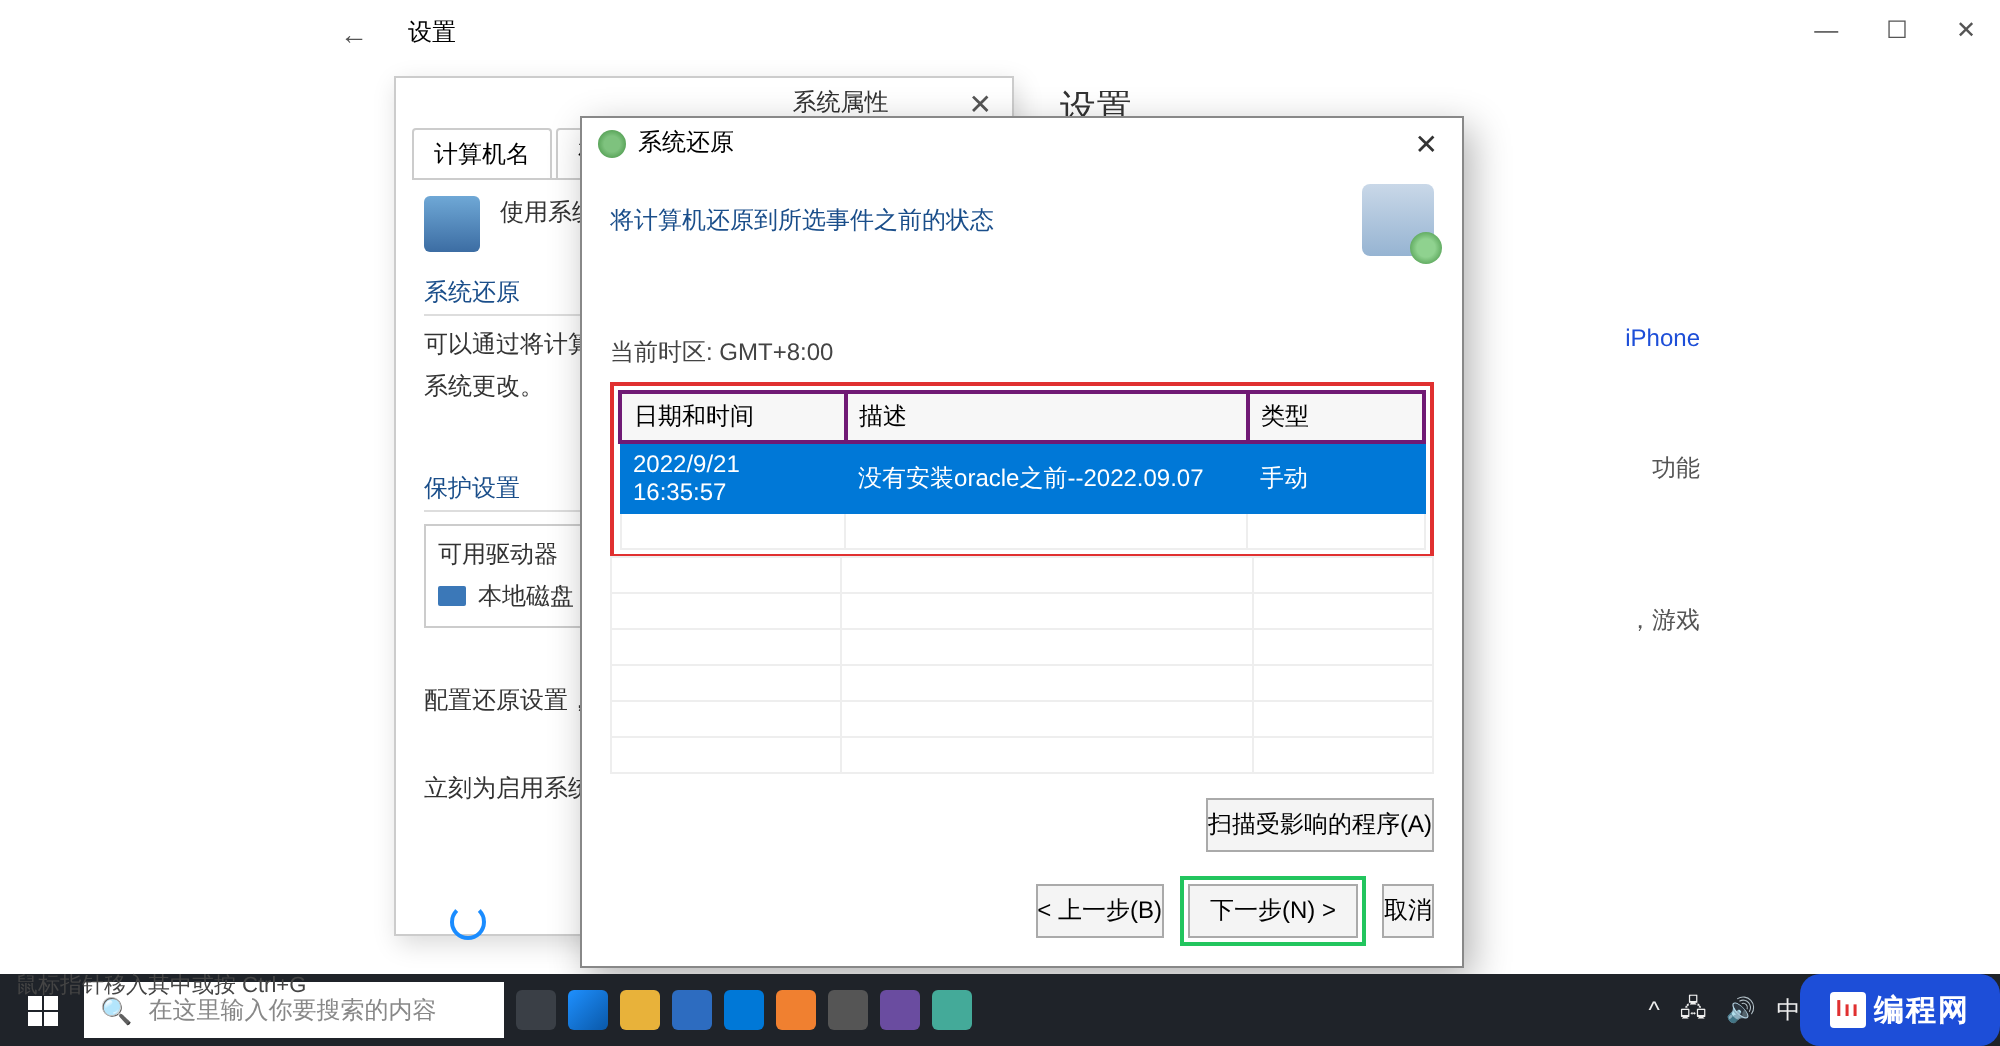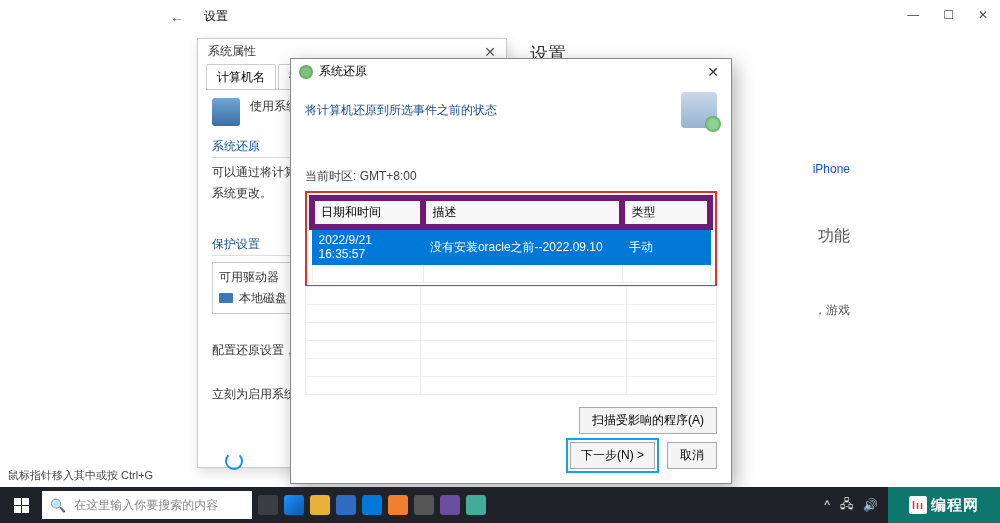--- a/index.html
+++ b/index.html
@@ -2,21 +2,21 @@
 <html><head>
 <meta charset="utf-8">
 <style>
 * { margin: 0; padding: 0; box-sizing: border-box; font-family: "Microsoft YaHei", "Segoe UI", sans-serif; }
 body { width: 1000px; height: 523px; background: #fff; position: relative; overflow: hidden; font-size: 12px; }
 .settings-header { position: absolute; top: 8px; left: 170px; font-size: 12px; display: flex; align-items: center; gap: 20px; }
 .settings-header .back-arrow { font-size: 14px; color: #555; }
 .window-controls { position: absolute; top: 8px; right: 12px; display: flex; gap: 24px; color: #555; font-size: 12px; }
 .settings-title { position: absolute; top: 42px; left: 530px; font-size: 18px; color: #333; }
 .sys-prop-dialog { position: absolute; top: 38px; left: 197px; width: 310px; height: 430px; border: 1px solid #ccc; background: #fff; box-shadow: 2px 4px 12px rgba(0,0,0,0.15); }
-.sys-prop-title { padding: 4px 10px; font-size: 12px; color: #333; display: flex; justify-content: space-between; align-items: center; }
+.sys-prop-title { padding: 4px 10px; font-size: 12px; color: #333; display: flex; justify-content: flex-end; align-items: center; gap: 40px; }
 .sys-prop-title .close-x { font-size: 14px; color: #555; }
 .tabs { display: flex; border-bottom: 1px solid #ccc; margin: 0 8px; }
 .tab { padding: 4px 10px 3px; border: 1px solid #ccc; border-bottom: none; background: #fff; margin-right: 2px; font-size: 12px; border-radius: 2px 2px 0 0; }
 .sys-prop-body { padding: 8px 14px; font-size: 12px; color: #333; }
 .sys-prop-row { display: flex; align-items: flex-start; gap: 10px; margin-bottom: 12px; }
 .sys-icon { width: 28px; height: 28px; background: linear-gradient(#6fa8d6,#3c6da3); border-radius: 3px; }
 .section-title { color: #1a4e8a; margin-top: 8px; }
 .section-hr { border: none; border-top: 1px solid #ddd; margin: 2px 0 6px; }
 .sys-prop-body p { margin-bottom: 4px; line-height: 1.4; }
 .group-box { border: 1px solid #ccc; padding: 6px; margin-top: 6px; }
@@ -29,44 +29,44 @@
 .sys-restore-titlebar .restore-ico { width: 14px; height: 14px; background: radial-gradient(circle, #7ec27e 40%, #3a8a3a 100%); border-radius: 50%; }
 .sys-restore-titlebar .dialog-close { font-size: 14px; color: #333; padding: 0 4px; }
 .sys-restore-body { padding: 8px 14px 0; }
 .restore-header-row { display: flex; justify-content: space-between; align-items: center; margin-bottom: 8px; }
 .restore-header-row .big-icon { width: 36px; height: 36px; background: linear-gradient(#c9d8e8,#96b4d2); border-radius: 4px; position: relative; }
 .restore-header-row .big-icon::after { content:""; position:absolute; right:-4px; bottom:-4px; width:16px; height:16px; background:radial-gradient(circle,#8fd28f 40%,#3a8a3a 100%); border-radius:50%; }
 .heading-text { font-size: 12px; color: #1a4e8a; font-weight: normal; }
 .tz-label { color: #444; margin: 40px 0 6px; }
 .table-wrap { border: 2px solid #e03030; padding: 2px; }
 .restore-table { width: 100%; border-collapse: collapse; table-layout: fixed; }
-.restore-table th { background: #f7f7f7; border: 6px solid #701a75; padding: 3px 6px; text-align: left; font-weight: normal; font-size: 12px; }
+.restore-table th { background: #f7f7f7; border: 2px solid #701a75; padding: 3px 6px; text-align: left; font-weight: normal; font-size: 12px; }
 .restore-table td { border: 1px solid #eee; padding: 3px 6px; font-size: 12px; height: 18px; }
 .restore-table tr.selected td { background: #0078d7; color: #fff; border-color: #0078d7; }
 .scan-btn-row { display: flex; justify-content: flex-end; margin: 12px 0 0; }
-.btn { border: 1px solid #aaa; background: #f4f4f4; padding: 4px 12px; font-size: 12px; cursor: pointer; }
+.btn { border: 1px solid #aaa; background: #f4f4f4; padding: 4px 0; font-size: 12px; cursor: pointer; }
 .sys-restore-footer { position: absolute; bottom: 10px; right: 14px; display: flex; gap: 8px; align-items: center; }
-.next-wrap { border: 2px solid #0ea5e9; padding: 2px; }
+.next-wrap { border: 2px solid #22c55e; padding: 2px; }
 .next-btn { padding: 4px 10px; }
 .right-stuff { position: absolute; top: 162px; right: 150px; font-size: 12px; color: #1d4ed8; }
-.right-stuff2 { position: absolute; top: 226px; right: 150px; font-size: 16px; color: #555; }
+.right-stuff2 { position: absolute; top: 226px; right: 150px; font-size: 12px; color: #555; }
 .right-stuff3 { position: absolute; top: 302px; right: 150px; font-size: 12px; color: #555; }
 .refresh-ico { position: absolute; top: 452px; left: 225px; width: 18px; height: 18px; border: 2px solid #1a8cff; border-top-color: transparent; border-radius: 50%; }
 .taskbar { position: absolute; bottom: 0; left: 0; right: 0; height: 36px; background: #1f2329; display: flex; align-items: center; color: #eee; font-size: 12px; padding: 0 6px; gap: 6px; }
 .start-btn { width: 30px; height: 30px; display: flex; align-items: center; justify-content: center; }
 .win-logo { display: grid; grid-template-columns: 7px 7px; grid-template-rows: 7px 7px; gap: 1px; }
 .win-logo span { background: #fff; }
 .search-box { flex: 0 0 210px; height: 28px; background: #fff; color: #888; display: flex; align-items: center; padding: 0 8px; gap: 8px; }
 .search-box .search-ico { color: #555; font-size: 13px; }
 .tray-icons { display: flex; align-items: center; gap: 10px; margin-left: auto; }
 .task-icon { width: 20px; height: 20px; border-radius: 3px; }
 .clock-block { text-align: center; line-height: 1.1; font-size: 11px; margin: 0 8px; }
-.sidelogo { position: absolute; bottom: 0; right: 0; width: 112px; height: 36px; background: #0f766e; color: #fff; display: flex; align-items: center; justify-content: center; font-weight: bold; font-size: 15px; letter-spacing: 1px; }
+.sidelogo { position: absolute; bottom: 0; right: 0; width: 100px; height: 36px; background: #1d4ed8; color: #fff; display: flex; align-items: center; justify-content: center; font-weight: bold; font-size: 15px; letter-spacing: 1px; border-radius: 10px; }
 .sidelogo .sq { width: 18px; height: 18px; background:#fff; color:#e03030; display:inline-flex; align-items:center; justify-content:center; margin-right:4px; font-size:11px; border-radius:2px;}
-.hint-text { position:absolute; bottom: 40px; left: 8px; font-size: 11px; color:#444;}
+.hint-text { position:absolute; bottom: 23px; left: 8px; font-size: 11px; color:#444;}
 </style>
 </head>
 <body>
 
 <div class="settings-header">
   <span class="back-arrow">←</span>
   <span>设置</span>
 </div>
 <div class="window-controls">
   <span>—</span>
@@ -132,21 +132,21 @@
         <thead>
           <tr>
             <th>日期和时间</th>
             <th>描述</th>
             <th>类型</th>
           </tr>
         </thead>
         <tbody>
           <tr class="selected">
             <td>2022/9/21 16:35:57</td>
-            <td>没有安装oracle之前--2022.09.10</td>
+            <td>没有安装oracle之前--2022.09.07</td>
             <td>手动</td>
           </tr>
           <tr>
               <td></td>
               <td></td>
               <td></td>
             </tr>
         </tbody>
       </table>
     </div>
@@ -187,20 +187,21 @@
             <td></td>
             <td></td>
           </tr>
       </tbody>
     </table>
     <div class="scan-btn-row">
       <button class="btn">扫描受影响的程序(A)</button>
     </div>
   </div>
   <div class="sys-restore-footer">
+    <button class="btn">&lt; 上一步(B)</button>
     <span class="next-wrap">
       <button class="btn next-btn">下一步(N) &gt;</button>
     </span>
     <button class="btn">取消</button>
   </div>
 </div>
 
 <div class="right-stuff">iPhone</div>
 <div class="right-stuff2">功能</div>
 <div class="right-stuff3">，游戏</div>

